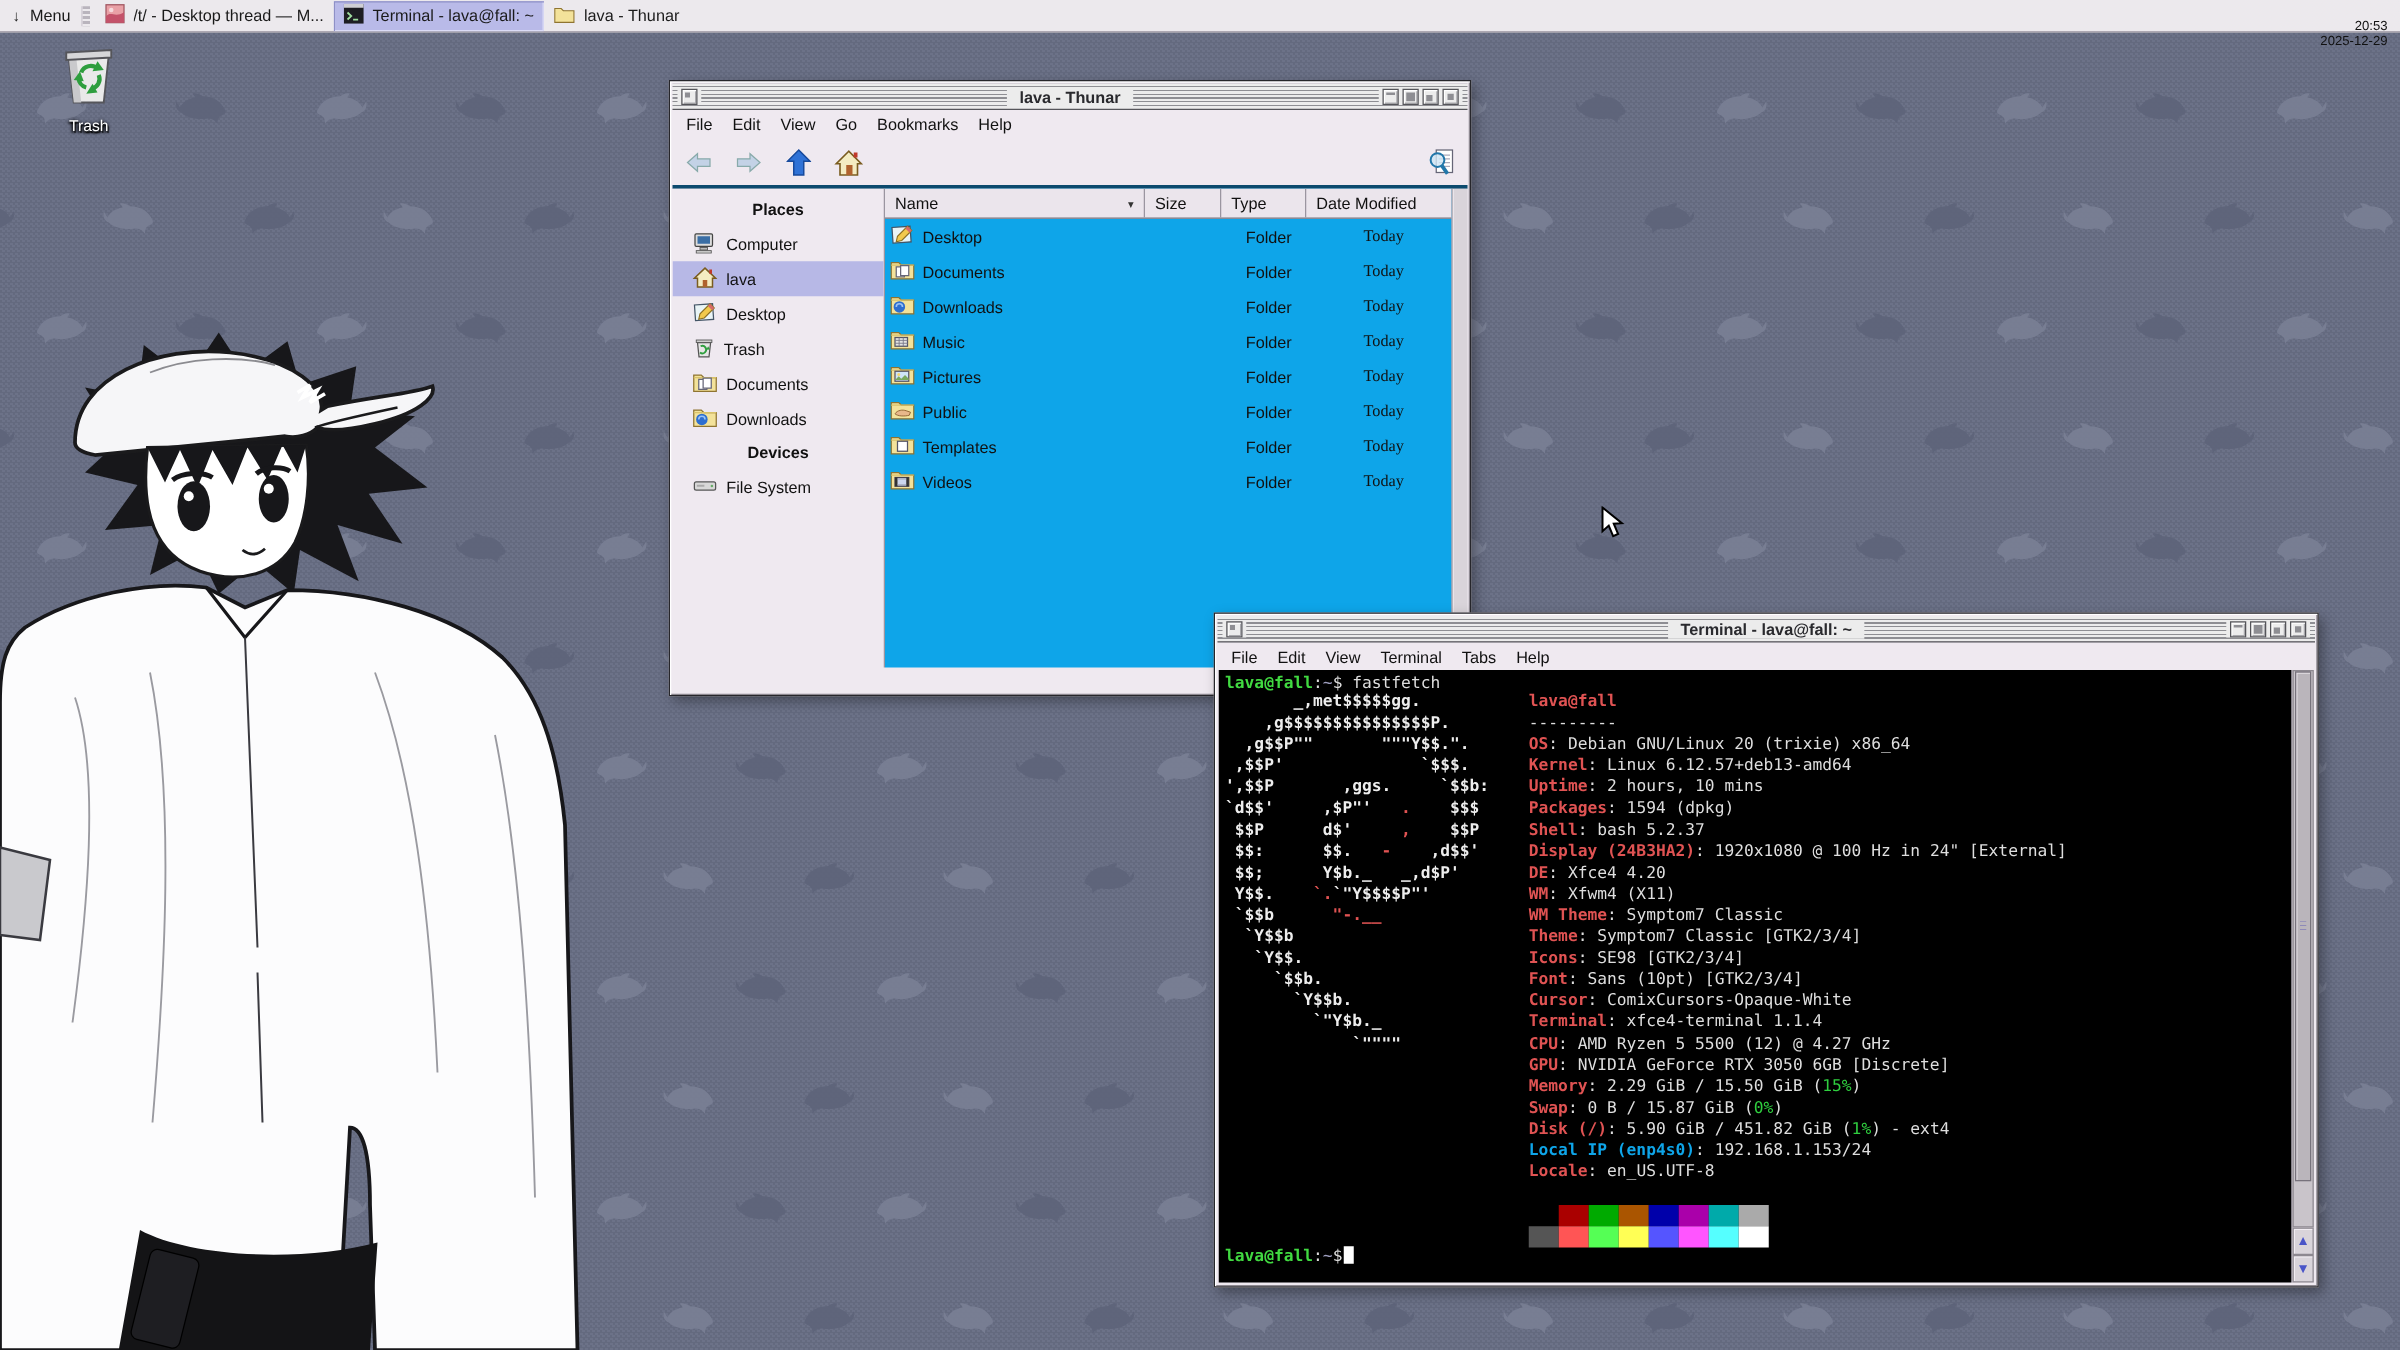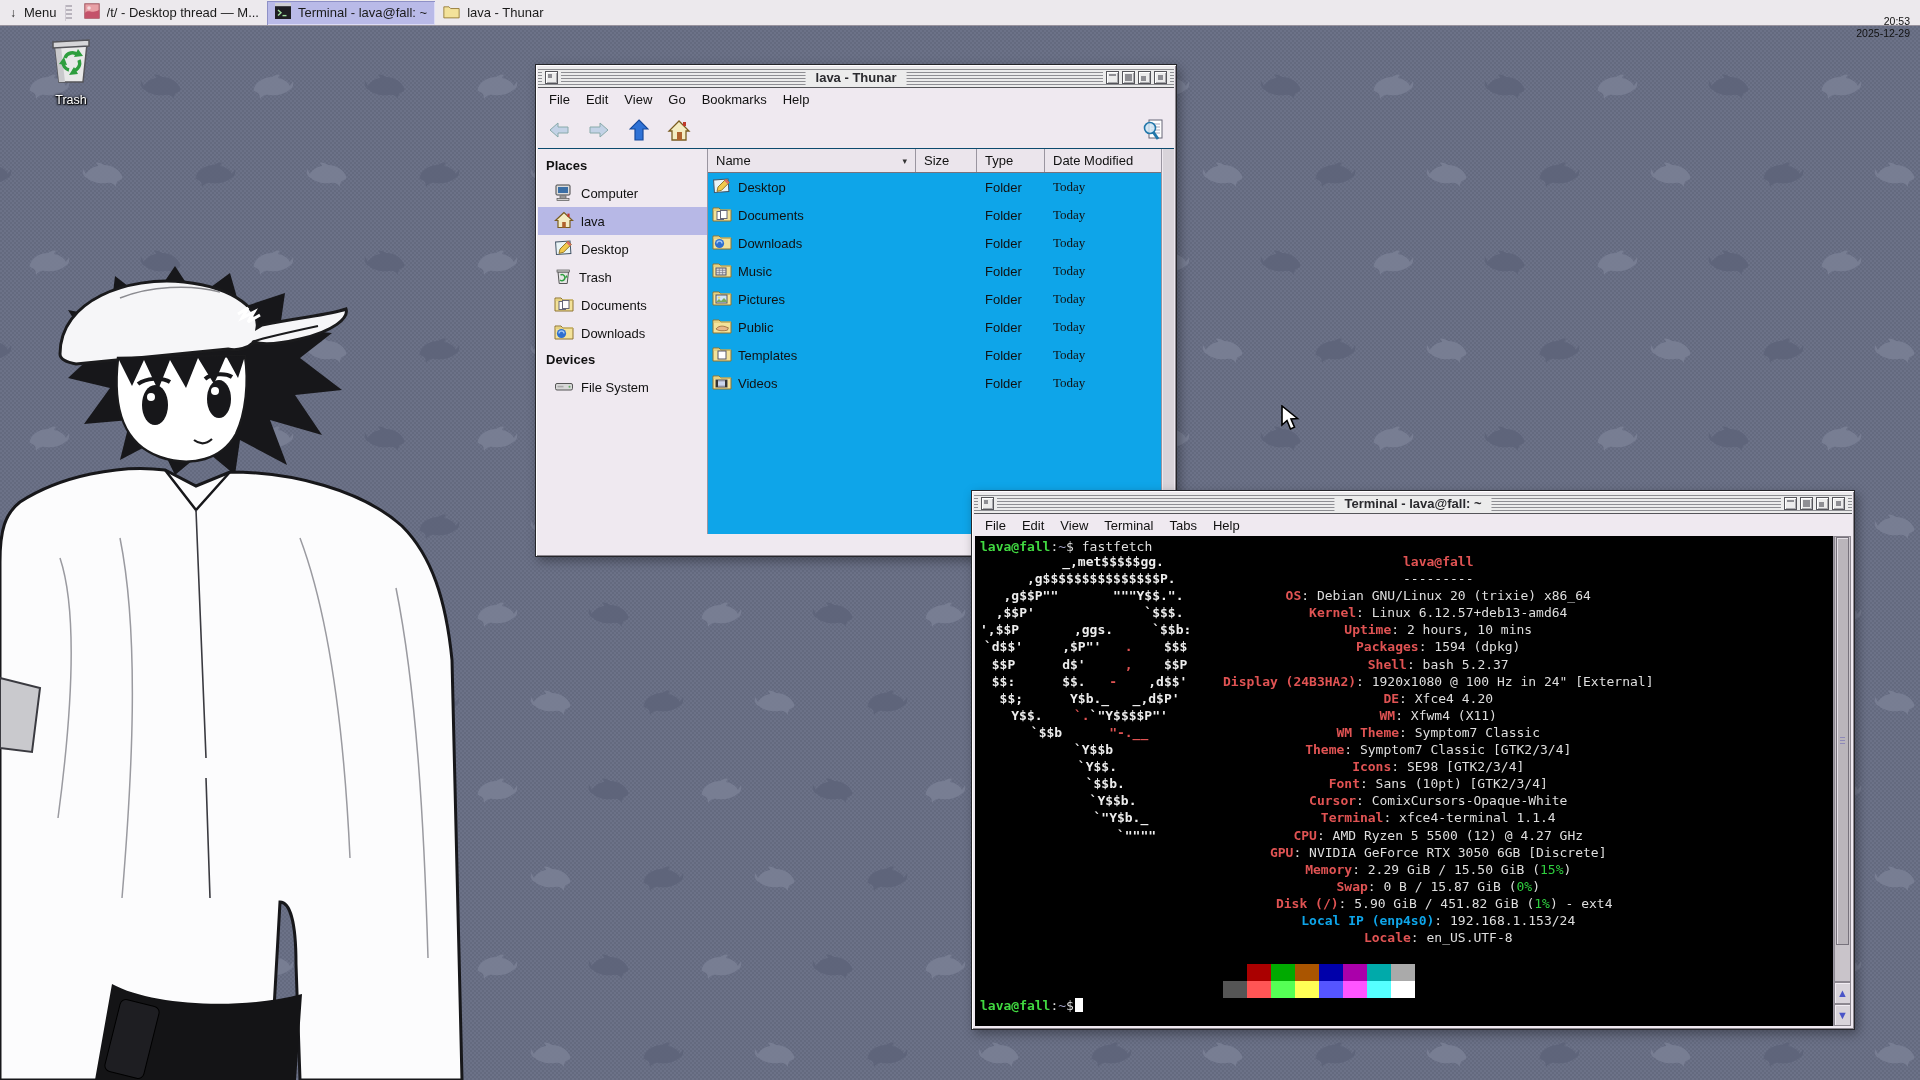--- a/index.html
+++ b/index.html
@@ -55,21 +55,21 @@
   .menu-item { padding:2px 7px; }
 
   
   #thunar { left:535px; top:64px; width:642px; height:493px; z-index:10; }
   #thunar-toolbar { height:37px; display:flex; align-items:center; padding:0 10px; gap:14px; }
   .nav-btn { width:26px; height:26px; display:flex; align-items:center; justify-content:center; }
   #path-field { width:410px; height:29px; margin-left:8px; background:#fff;
     border:1px solid #2b2b30; box-shadow:inset 1px 1px 0 #b9b4bd;
     display:flex; align-items:center; padding:0 6px; gap:6px; font-size:13.5px; color:#111; }
   #thunar-main { position:absolute; left:2px; right:2px; top:83px; bottom:22px; display:flex;
-    border-top:1px solid #0c4a6e; }
+    border-top:3px solid #0c4a6e;text-align:center; }
   #thunar-sidebar { width:170px; background:#efe9f0; border-right:1px solid #9a95a0;
     padding-top:4px; font-size:13px; color:#111; overflow:hidden; }
   .side-header { font-weight:bold; padding:5px 8px 6px 8px; }
   .side-item { display:flex; align-items:center; gap:7px; height:28px; padding-left:16px; }
   .side-item.selected { background:#b7b8e6; }
   #thunar-view { flex:1; background:#0ea5e9; position:relative; display:flex; flex-direction:column; }
   #col-header { display:flex; height:24px; background:#ebe5ec; border-bottom:1px solid #77727c;
     font-size:13px; color:#111; flex:none; }
   .col-cell { display:flex; align-items:center; padding:0 8px; border-right:1px solid #9a95a0; position:relative; }
   .sort-arrow { position:absolute; right:8px; font-size:9px; color:#333; }
@@ -80,21 +80,21 @@
   .cell-type { width:68px; padding-left:8px; }
   .cell-mod  { flex:1; padding-left:8px;font-family:Liberation Serif, serif; }
   #thunar-scrollstrip { width:13px; background:#d9d4da; border-left:1px solid #9a95a0;
     box-shadow:inset 1px 0 0 #efeaf0; }
   #thunar-status { position:absolute; left:2px; right:2px; bottom:2px; height:20px;
     border-top:1px solid #9a95a0; background:#efe9f0; display:flex; align-items:center;
     justify-content:center; font-size:13px; color:#111; }
 
   
   #terminal { left:971px; top:490px; width:884px; height:540px; z-index:20; }
-  #term-content { position:absolute; left:3px; right:3px; top:45px; bottom:3px; display:flex;text-align:center; }
+  #term-content { position:absolute; left:3px; right:3px; top:45px; bottom:3px; display:flex; }
   #term-screen { flex:1; background:#000; position:relative;
     font-family:"DejaVu Sans Mono", monospace; font-size:13px; line-height:17.1px; color:#dedede; }
   .mono-line { white-space:pre; }
   .ff-art { position:absolute; left:5px; top:17px; font-weight:bold; color:#ededed; }
   .ff-info { position:absolute; left:248px; top:17px; }
   .ff-label { font-weight:bold; }
   .ff-header { font-weight:bold; }
   #palette { position:absolute; left:248px; top:428px; width:192px; }
   .pal-row { display:flex; height:17px; }
   .pal-block { width:24px; height:17px; }
@@ -778,21 +778,21 @@
           <div class="mono-line"><span class="ff-label" style="color: rgb(224, 83, 83);">WM Theme</span><span>: Symptom7 Classic</span></div>
           <div class="mono-line"><span class="ff-label" style="color: rgb(224, 83, 83);">Theme</span><span>: Symptom7 Classic [GTK2/3/4]</span></div>
           <div class="mono-line"><span class="ff-label" style="color: rgb(224, 83, 83);">Icons</span><span>: SE98 [GTK2/3/4]</span></div>
           <div class="mono-line"><span class="ff-label" style="color: rgb(224, 83, 83);">Font</span><span>: Sans (10pt) [GTK2/3/4]</span></div>
           <div class="mono-line"><span class="ff-label" style="color: rgb(224, 83, 83);">Cursor</span><span>: ComixCursors-Opaque-White</span></div>
           <div class="mono-line"><span class="ff-label" style="color: rgb(224, 83, 83);">Terminal</span><span>: xfce4-terminal 1.1.4</span></div>
           <div class="mono-line"><span class="ff-label" style="color: rgb(224, 83, 83);">CPU</span><span>: AMD Ryzen 5 5500 (12) @ 4.27 GHz</span></div>
           <div class="mono-line"><span class="ff-label" style="color: rgb(224, 83, 83);">GPU</span><span>: NVIDIA GeForce RTX 3050 6GB [Discrete]</span></div>
           <div class="mono-line"><span class="ff-label" style="color: rgb(224, 83, 83);">Memory</span><span>: 2.29 GiB / 15.50 GiB (</span><span style="color: rgb(47, 207, 63);">15%</span><span>)</span></div>
           <div class="mono-line"><span class="ff-label" style="color: rgb(224, 83, 83);">Swap</span><span>: 0 B / 15.87 GiB (</span><span style="color: rgb(47, 207, 63);">0%</span><span>)</span></div>
-          <div class="mono-line"><span class="ff-label" style="color: rgb(224, 83, 83); margin-left: 12px;">Disk (/)</span><span>: 5.90 GiB / 451.82 GiB (</span><span style="color: rgb(47, 207, 63);">1%</span><span>) - ext4</span></div>
+          <div class="mono-line"><span class="ff-label" style="color: rgb(224, 83, 83);">Disk (/)</span><span>: 5.90 GiB / 451.82 GiB (</span><span style="color: rgb(47, 207, 63);">1%</span><span>) - ext4</span></div>
           <div class="mono-line"><span class="ff-label" style="color: #0ea5e9; margin-top: 15px;">Local IP (enp4s0)</span><span>: 192.168.1.153/24</span></div>
           <div class="mono-line"><span class="ff-label" style="color: rgb(224, 83, 83);">Locale</span><span>: en_US.UTF-8</span></div>
         </div>
       <div id="palette">
         <div class="pal-row" id="pal-normal">
             <span class="pal-block" style="background: rgb(0, 0, 0);"></span>
             <span class="pal-block" style="background: rgb(170, 0, 0);"></span>
             <span class="pal-block" style="background: rgb(0, 170, 0);"></span>
             <span class="pal-block" style="background: rgb(170, 85, 0);"></span>
             <span class="pal-block" style="background: rgb(0, 0, 170);"></span>

